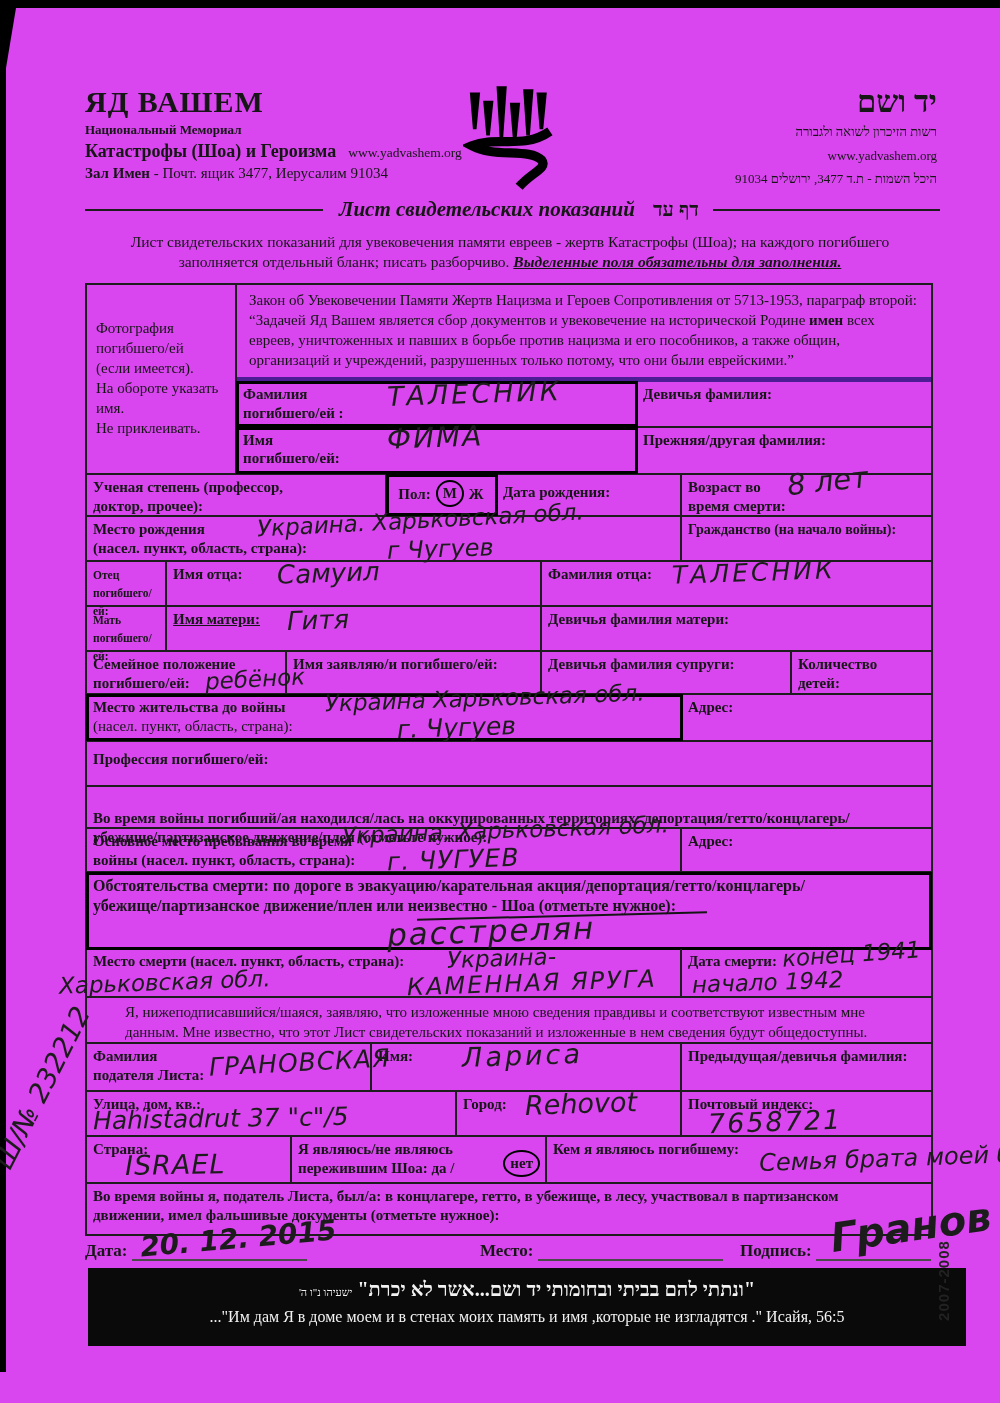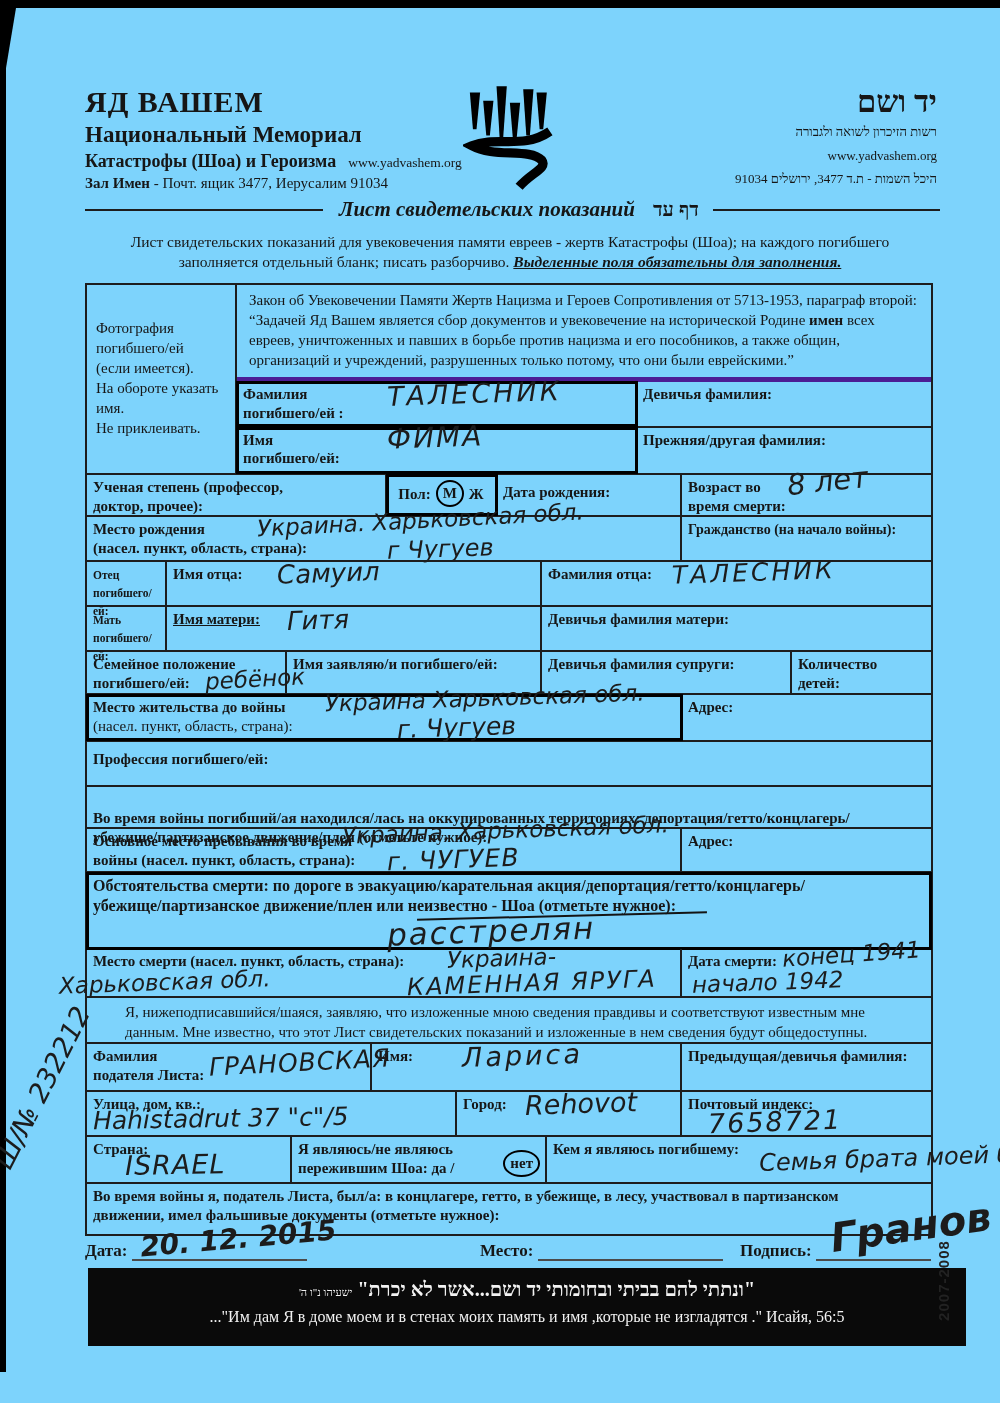--- a/index.html
+++ b/index.html
@@ -1,27 +1,27 @@
 <!DOCTYPE html>
 <html><head>
 <meta charset="utf-8">
 <style>
   html,body{margin:0;padding:0;background:#e8e8e8;}
-  .page{position:relative;width:1000px;height:1403px;background:#7dd3fc;overflow:hidden;
+  .page{position:relative;width:1000px;height:1403px;background:#d946ef;overflow:hidden;
         font-family:"Liberation Serif",serif;color:#161616;margin:0 auto;}
   
   .scan-top{position:absolute;left:0;top:0;width:1000px;height:8px;background:#000;}
   .scan-left{position:absolute;left:0;top:0;width:6px;height:1372px;background:#000;}
   .scan-corner{position:absolute;left:6px;top:8px;width:0;height:0;
         border-left:10px solid #000;border-bottom:60px solid transparent;}
   
   .header{position:absolute;left:85px;top:86px;width:852px;display:flex;align-items:flex-start;}
   .org{width:370px;}
   .org-title{font-size:30px;font-weight:bold;letter-spacing:1px;line-height:1.05;}
-  .org-l1{font-size:23px;font-weight:bold;margin-top:4px;}
+  .org-l1{font-size:13px;font-weight:bold;margin-top:4px;}
   .org-l2{font-size:18px;font-weight:bold;margin-top:3px;white-space:nowrap;}
   .org-url{font-size:13.5px;font-weight:normal;margin-left:12px;letter-spacing:0;}
   .org-l3{font-size:15px;margin-top:3px;white-space:nowrap;}
   .logo{width:120px;text-align:center;margin-top:-10px;}
   .heb{flex:1;text-align:right;direction:rtl;}
   .heb-title{font-size:31px;font-weight:bold;line-height:1.0;}
   .heb-sm{font-size:13px;line-height:1.35;margin-top:6px;}
   
   .title-row{position:absolute;left:85px;top:197px;width:855px;display:flex;align-items:center;}
   .hr1{width:238px;border-top:2px solid #1d1d1d;height:0;}

